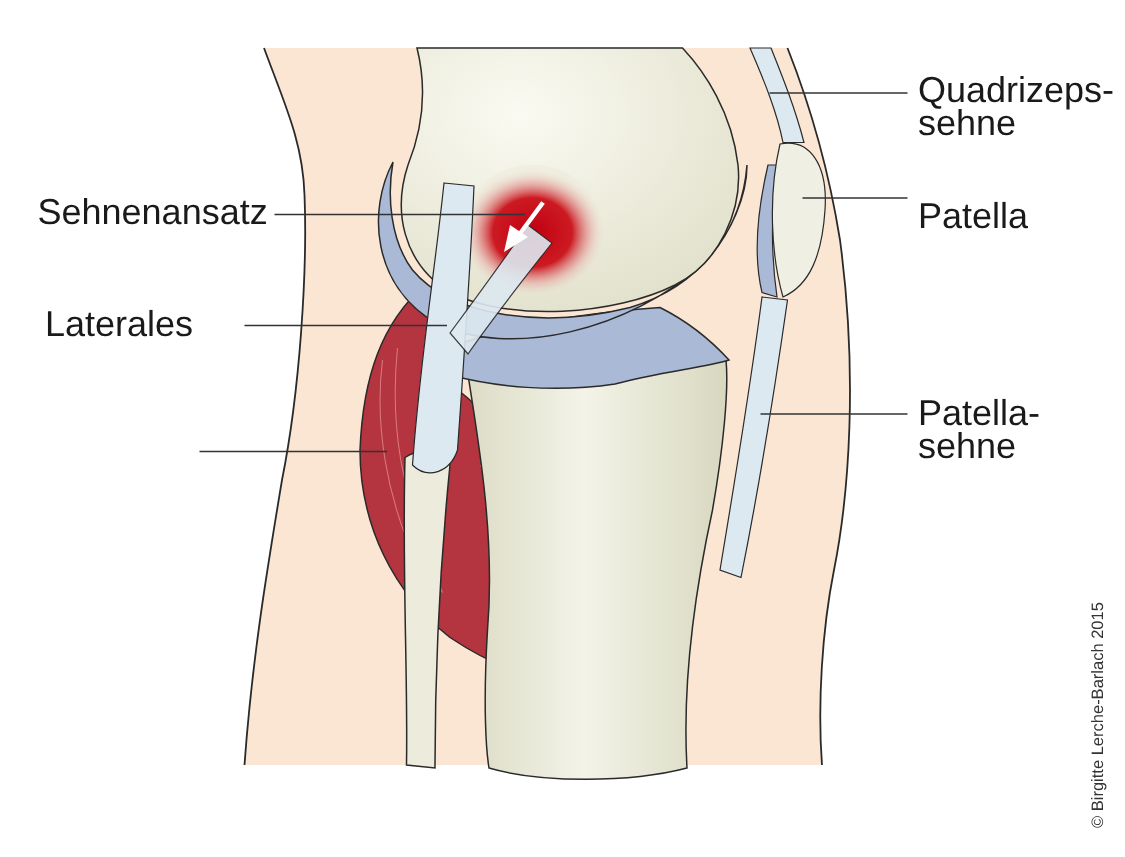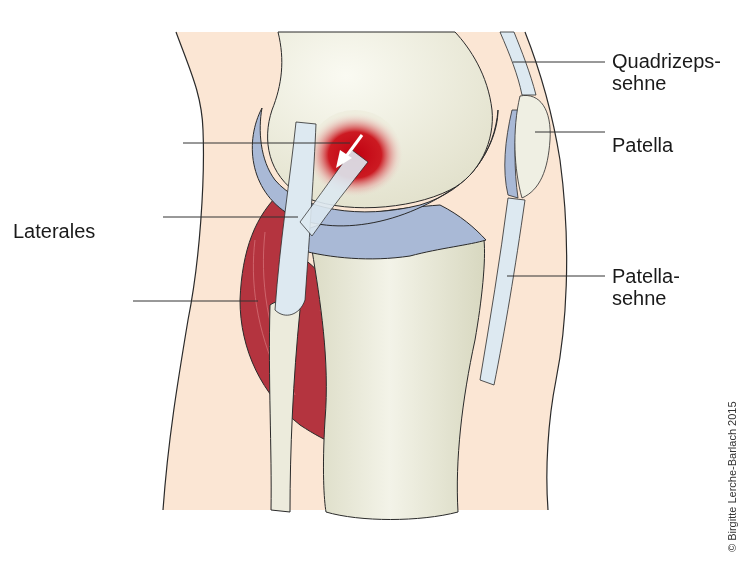--- a/index.html
+++ b/index.html
@@ -1,19 +1,19 @@
 <!DOCTYPE html>
 <html><head>
   <meta charset="utf-8">
   <style>
     html, body { margin: 0; padding: 0; background: #ffffff; }
     body { width: 750px; height: 571px; position: relative; overflow: hidden;
            font-family: "Liberation Sans", sans-serif; }
     #diagram { position: absolute; left: 0; top: 0; width: 750px; height: 571px; }
-    .label { position: absolute; font-size: 20px; line-height: 22px; color: #1a1a1a;
+    .label { position: absolute; font-size: 24px; line-height: 22px; color: #1a1a1a;
              font-family: "Liberation Sans", sans-serif; white-space: nowrap; }
     .copyright { position: absolute; font-size: 11px; color: #333;
                  font-family: "Liberation Sans", sans-serif; white-space: nowrap;
                  transform-origin: left top; transform: rotate(-90deg); }
   </style>
 </head>
 <body>
 
 <svg id="diagram" viewBox="0 0 750 571" xmlns="http://www.w3.org/2000/svg">
   <defs>
@@ -94,22 +94,23 @@
     <line x1="183" y1="143" x2="350" y2="143"></line>
     <line x1="163" y1="217" x2="298" y2="217"></line>
     <line x1="133" y1="301" x2="258" y2="301"></line>
     <line x1="513" y1="62" x2="605" y2="62"></line>
     <line x1="535" y1="132" x2="605" y2="132"></line>
     <line x1="507" y1="276" x2="605" y2="276"></line>
   </g>
 </svg>
 
 <div class="label" style="left:25px; top:131px;">
+  <div>Sehnenansatz</div>
 </div>
-<div class="label" style="left:13px; top:206px;margin-top:14px;">
+<div class="label" style="left:30px; top:206px;">
   <div>Laterales</div>
 </div>
 <div class="label" style="left:25px; top:290px;">
 </div>
 <div class="label" style="left:612px; top:50px;">
   <div>Quadrizeps-</div>
   <div>sehne</div>
 </div>
 <div class="label" style="left:612px; top:134px;">
   <div>Patella</div>

